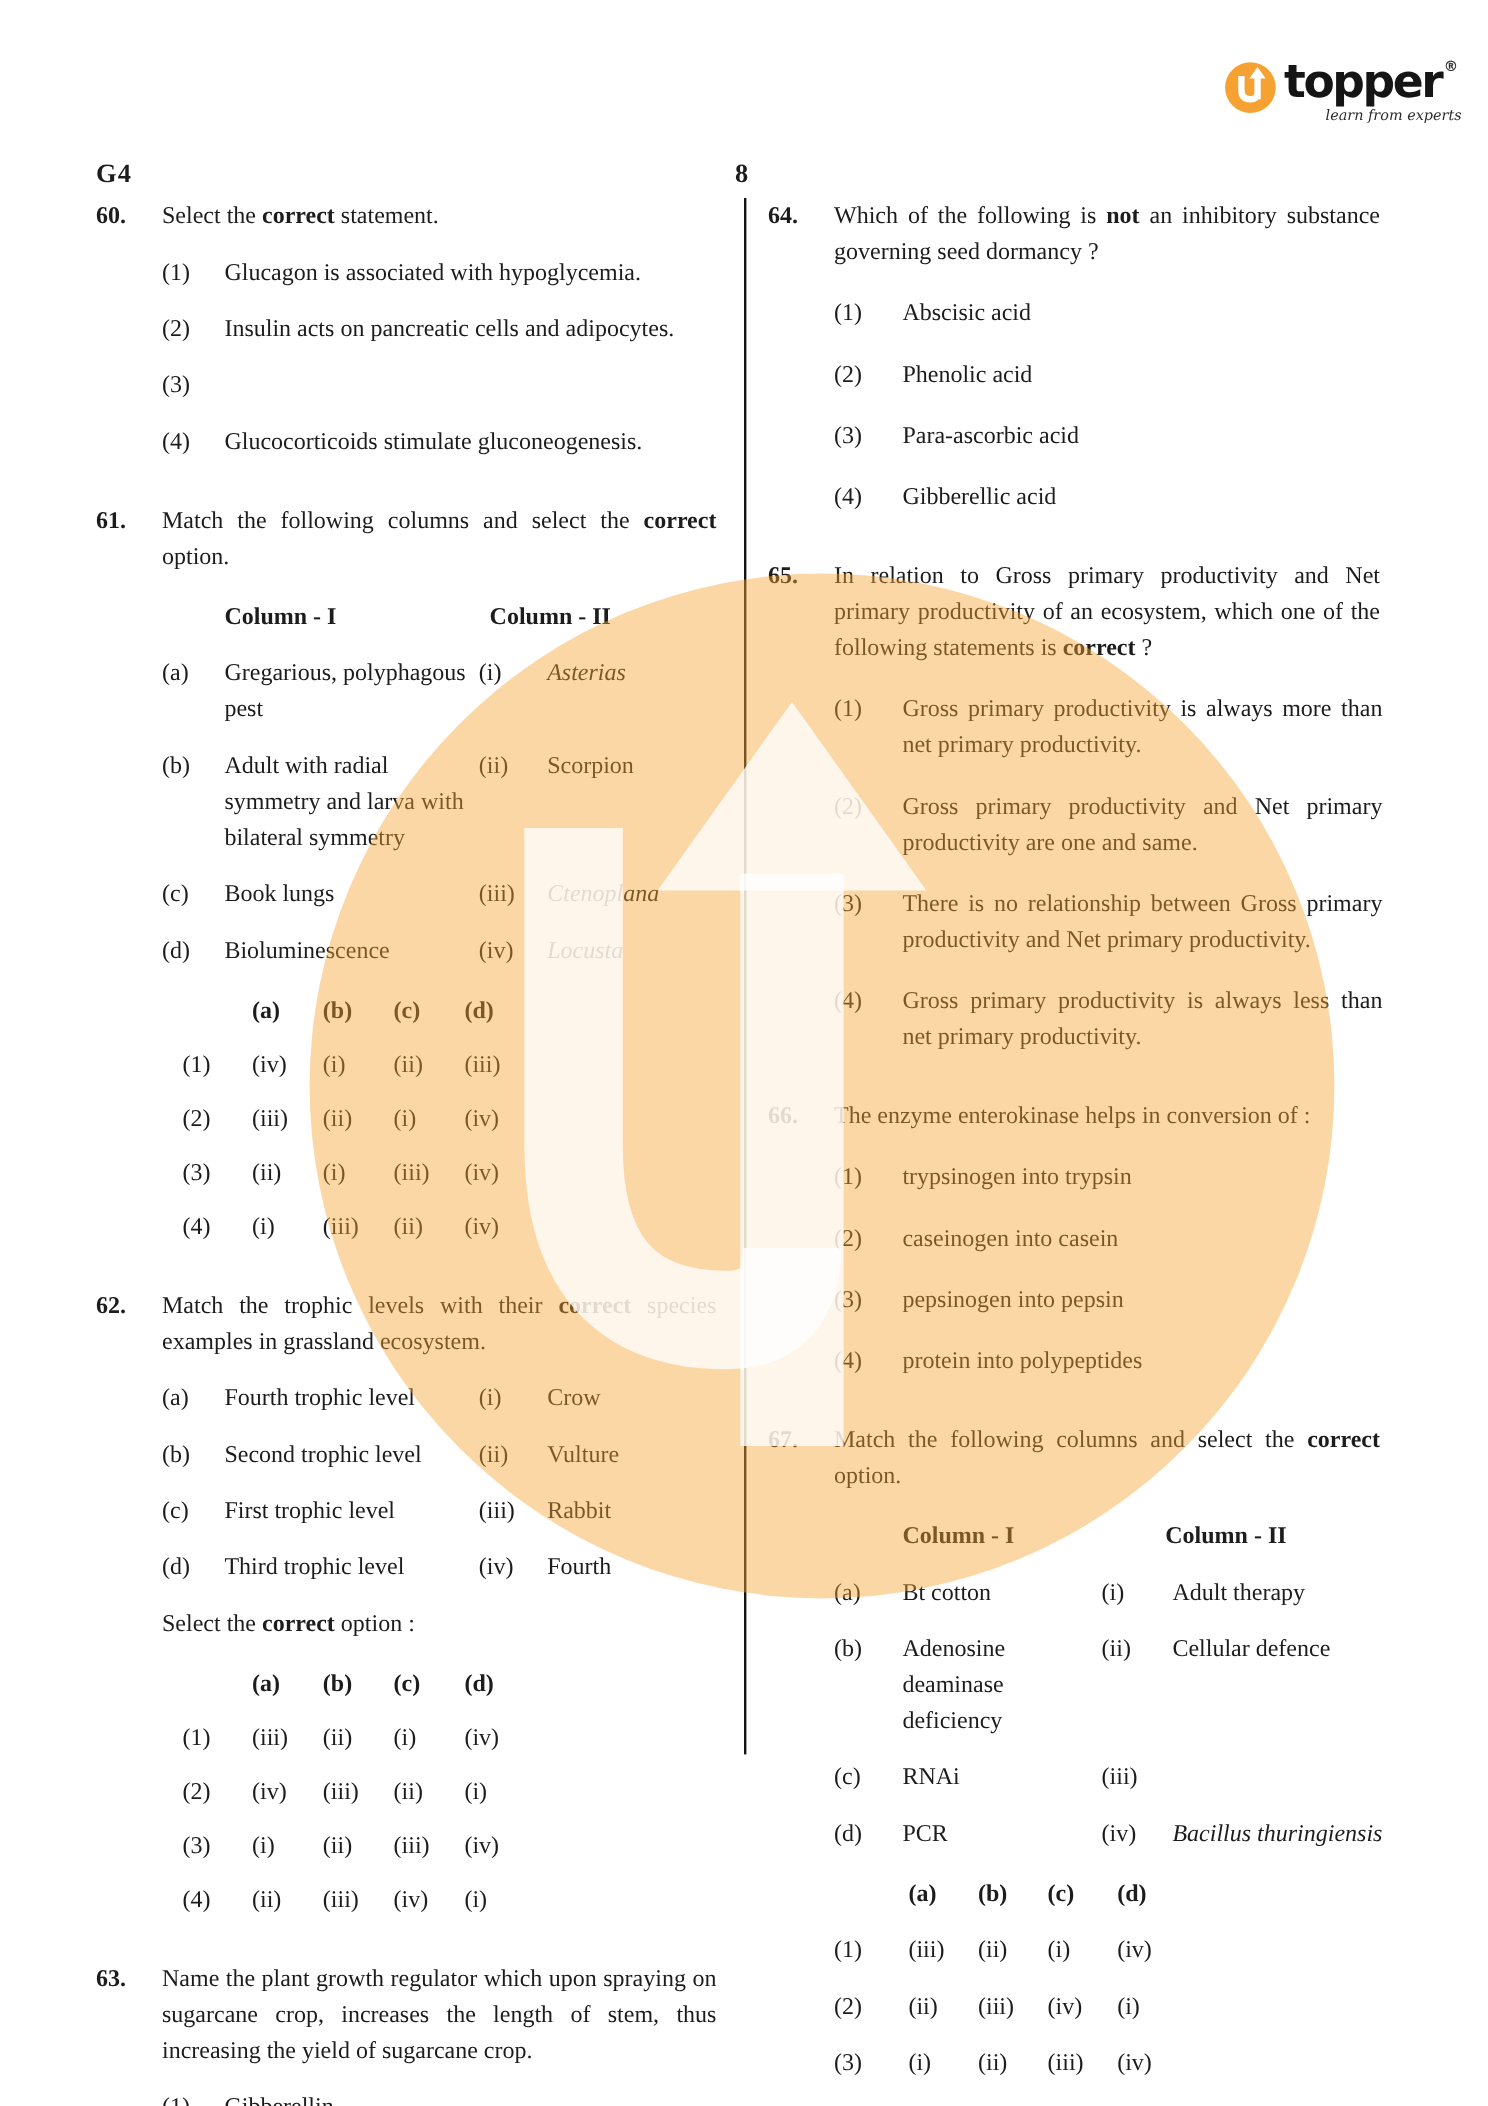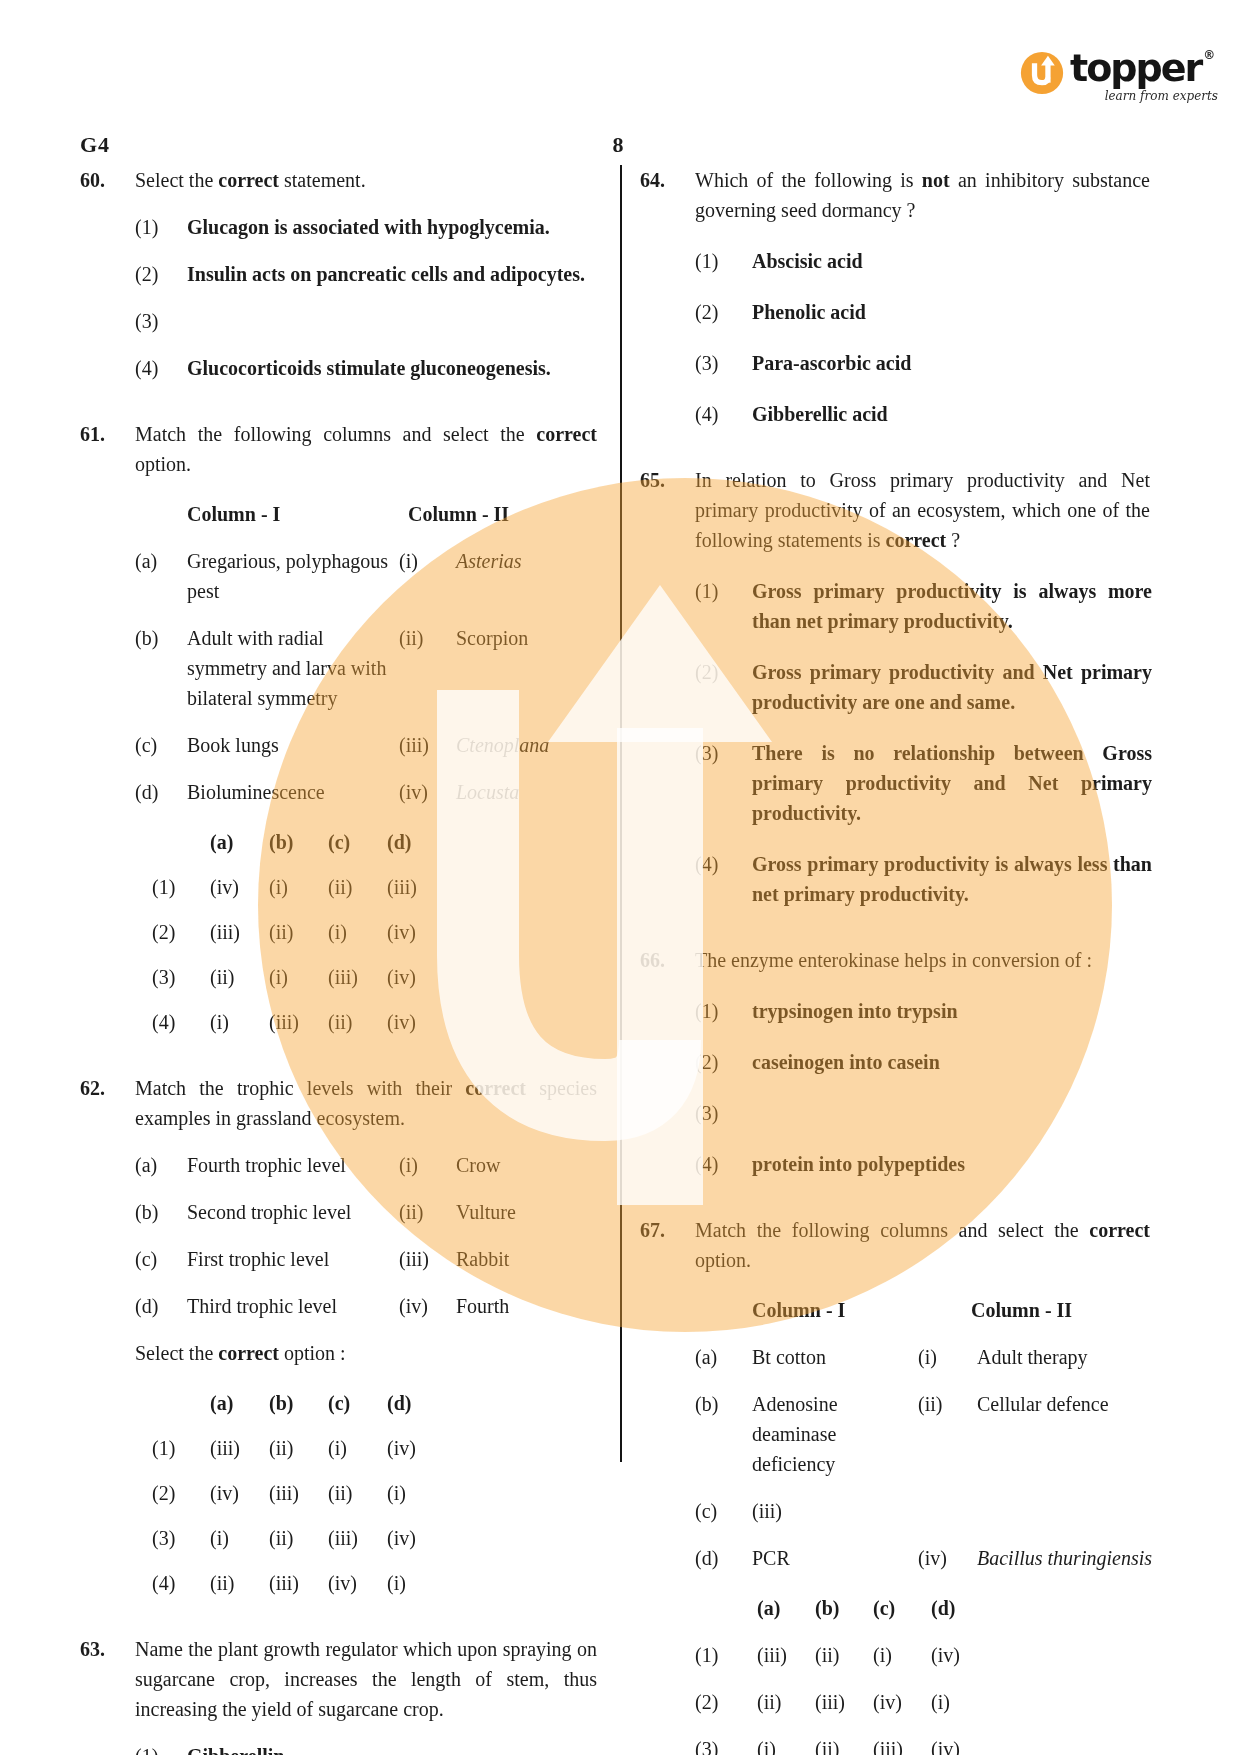--- a/index.html
+++ b/index.html
@@ -28,21 +28,21 @@
   .qbody{flex:1;min-width:0;}
   .qt{text-align:justify;width:462px;}
   .col-right .qt{width:455px;}
   .b{font-weight:bold;}
   .it{font-style:italic;}
   
   .opt{display:flex;margin-top:17px;}
   .col-right .opt{margin-top:21px;}
   .olab{flex:0 0 52px;}
   .col-right .olab{flex:0 0 57px;}
-  .otxt{text-align:justify;width:418px;font-weight:bold;}
+  .otxt{text-align:justify;width:418px;}
   .col-right .otxt{width:400px;}
   
   .mhead{display:flex;font-weight:bold;margin-top:20px;padding-left:52px;}
   .mhead .c1{width:221px;}
   .q67 .mhead{padding-left:57px;}
   .q67 .mhead .c1{width:219px;}
   .mrow{display:flex;margin-top:17px;}
   .ml{flex:0 0 52px;}
   .mlt{flex:0 0 206px;padding-right:6px;}
   .mr{flex:0 0 57px;}
@@ -326,20 +326,21 @@
         <div class="opt">
             <span class="olab">(1)</span>
             <span class="otxt">trypsinogen into trypsin</span>
           </div>
         <div class="opt">
             <span class="olab">(2)</span>
             <span class="otxt">caseinogen into casein</span>
           </div>
         <div class="opt">
             <span class="olab">(3)</span>
+            <span class="otxt">pepsinogen into pepsin</span>
           </div>
         <div class="opt">
             <span class="olab">(4)</span>
             <span class="otxt">protein into polypeptides</span>
           </div>
       </div>
     </div>
 
     <div class="q q67">
       <div class="qnum">67.</div>
@@ -356,20 +357,21 @@
             <span class="mrt">Adult therapy</span>
           </div>
         <div class="mrow">
             <span class="ml">(b)</span>
             <span class="mlt">Adenosine deaminase deficiency</span>
             <span class="mr">(ii)</span>
             <span class="mrt">Cellular defence</span>
           </div>
         <div class="mrow">
             <span class="ml">(c)</span>
+            <span class="mlt">RNAi</span>
             <span class="mr">(iii)</span>
           </div>
         <div class="mrow">
             <span class="ml">(d)</span>
             <span class="mlt">PCR</span>
             <span class="mr">(iv)</span>
             <span class="mrt it">Bacillus thuringiensis</span>
           </div>
         <div class="grid">
           <div class="ghead">

